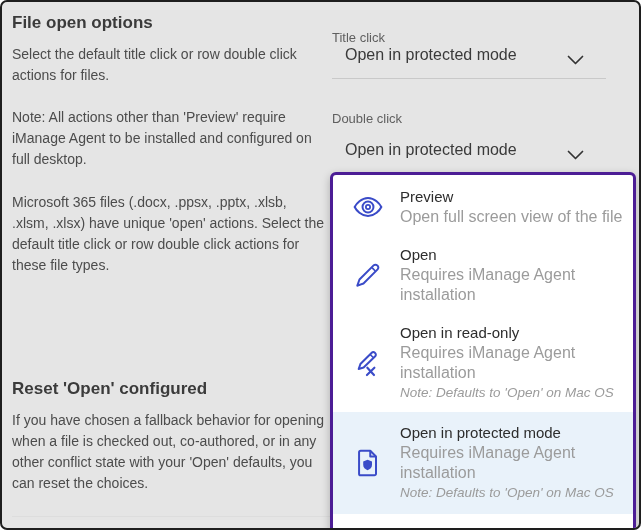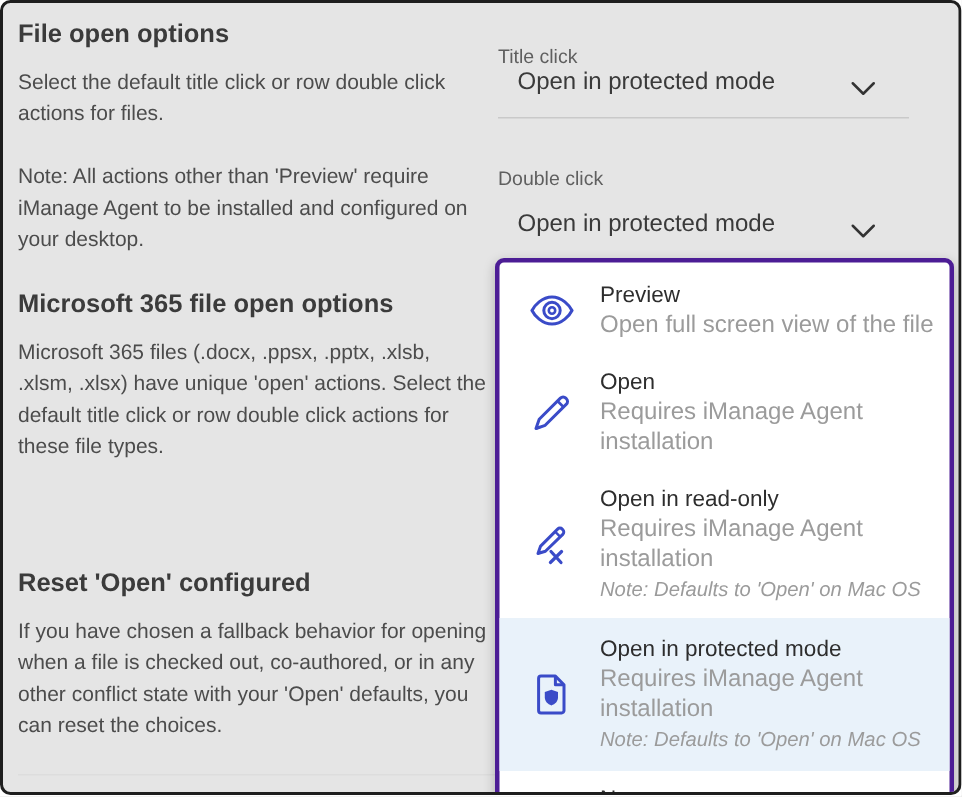--- a/index.html
+++ b/index.html
@@ -90,25 +90,24 @@
   }
 </style>
 </head>
 <body>
 
 <div class="screen">
 
   <div class="sec" id="sec1">
     <h2>File open options</h2>
     <p>Select the default title click or row double click actions for files.</p>
-    <p>Note: All actions other than 'Preview' require iManage Agent to be installed and configured on your desktop.</p>
+    <p>Note: All actions other than 'Preview' require iManage Agent to be installed and configured on full desktop.</p>
   </div>
 
   <div class="sec" id="sec2">
-    <h2>Microsoft 365 file open options</h2>
     <p>Microsoft 365 files (.docx, .ppsx, .pptx, .xlsb, .xlsm, .xlsx) have unique 'open' actions. Select the default title click or row double click actions for these file types.</p>
   </div>
 
   <div class="sec" id="sec3">
     <h2>Reset 'Open' configured</h2>
     <p>If you have chosen a fallback behavior for opening when a file is checked out, co-authored, or in any other conflict state with your 'Open' defaults, you can reset the choices.</p>
   </div>
 
   <div class="divider"></div>
 

